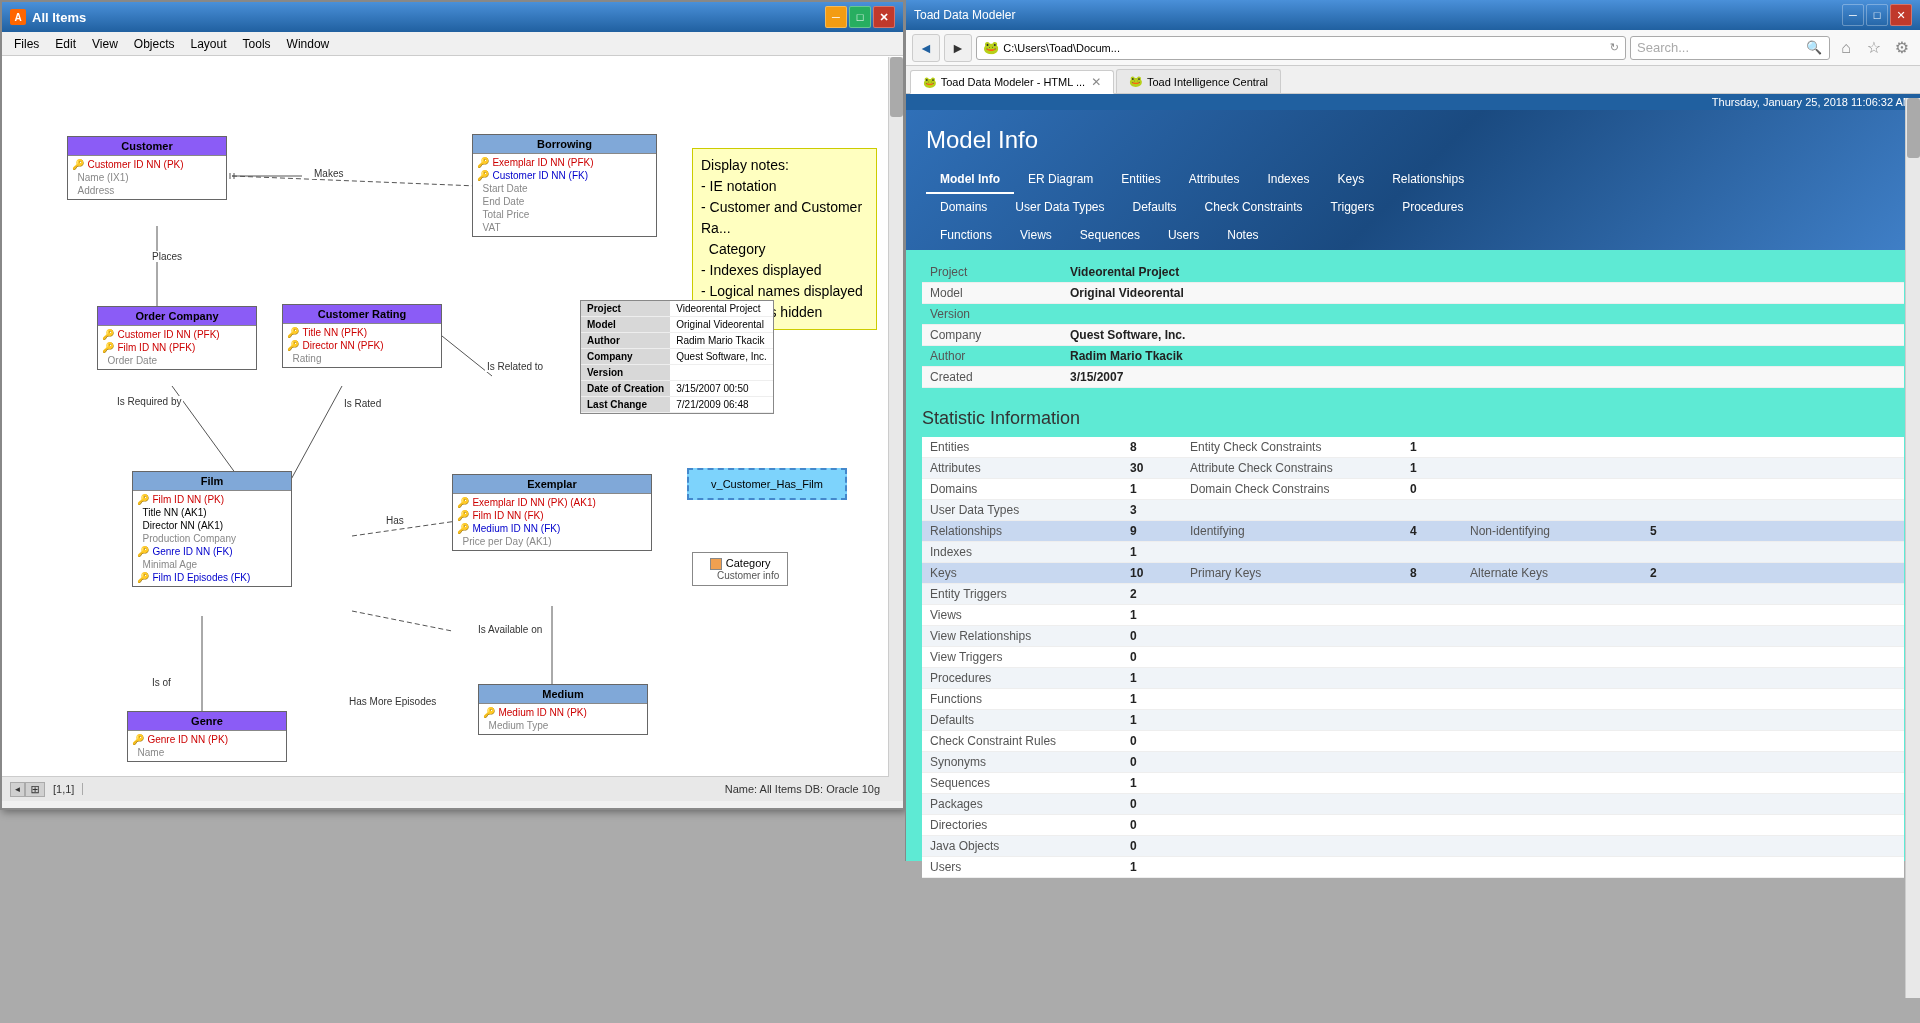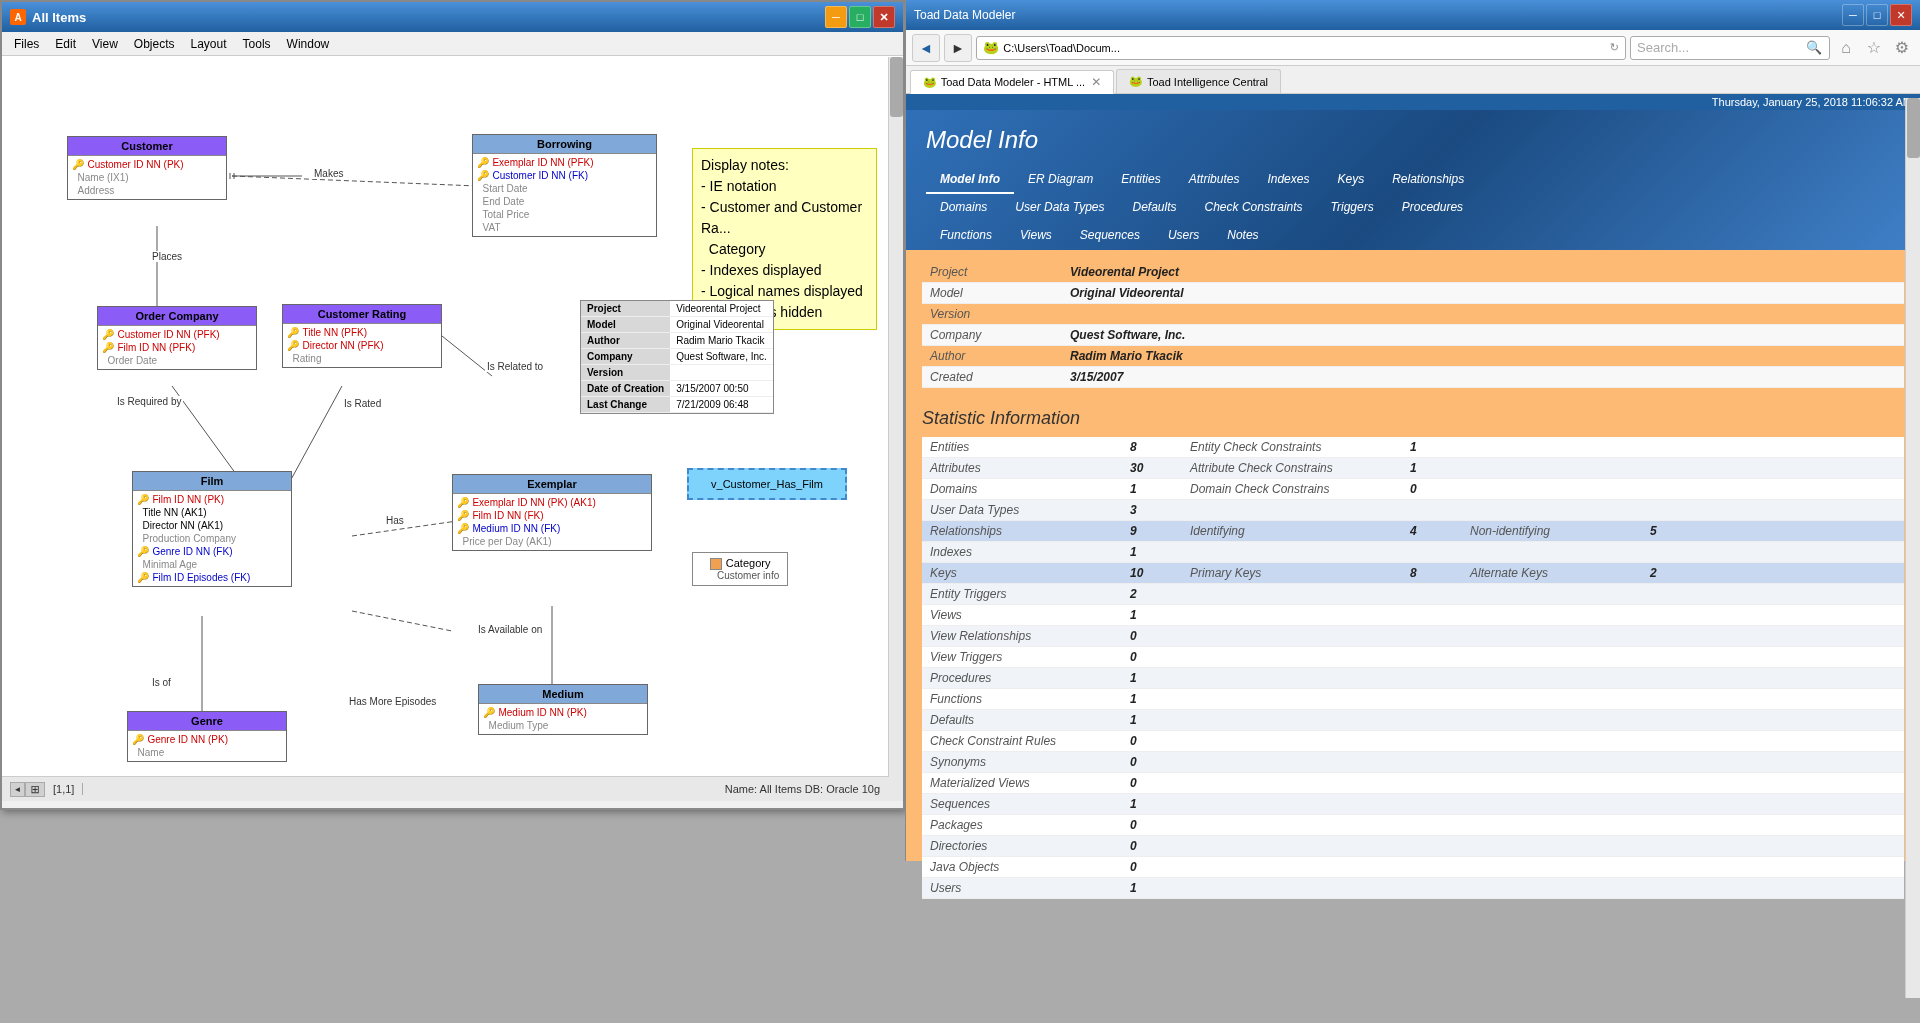--- a/index.html
+++ b/index.html
@@ -209,21 +209,21 @@
       width: 100%; height: 100%;
       pointer-events: none;
       overflow: visible;
     }
 
     
     #right-panel {
       position: absolute;
       right: 0; top: 0;
       width: 1015px; height: 861px;
-      background: #fdba74;
+      background: #5eead4;
       border-left: 1px solid #888;
     }
 
     #browser-title-bar {
       background: linear-gradient(to bottom, #4a90d9, #2060a0);
       height: 30px;
       display: flex;
       align-items: center;
       padding: 0 8px;
       color: white;
@@ -342,21 +342,20 @@
       background: #2060a0;
       color: white;
       text-align: right;
       padding: 2px 8px;
       font-size: 11px;
     }
 
     
     #model-info-content {
       padding: 0;
-      font-style: italic;
     }
 
     
     #model-info-header {
       background: linear-gradient(135deg, #3070b8 0%, #1a4a80 50%, #4080c8 100%);
       padding: 16px 20px 0 20px;
       color: white;
     }
     #model-info-header h1 {
       font-size: 24px;
@@ -992,28 +991,20 @@
         </tr>
         <tr>
           <td>Synonyms</td>
           <td>0</td>
           <td></td>
           <td></td>
           <td></td>
           <td></td>
         </tr>
         <tr>
-          <td>Materialized Views</td>
-          <td>0</td>
-          <td></td>
-          <td></td>
-          <td></td>
-          <td></td>
-        </tr>
-        <tr>
           <td>Sequences</td>
           <td>1</td>
           <td></td>
           <td></td>
           <td></td>
           <td></td>
         </tr>
         <tr>
           <td>Packages</td>
           <td>0</td>

